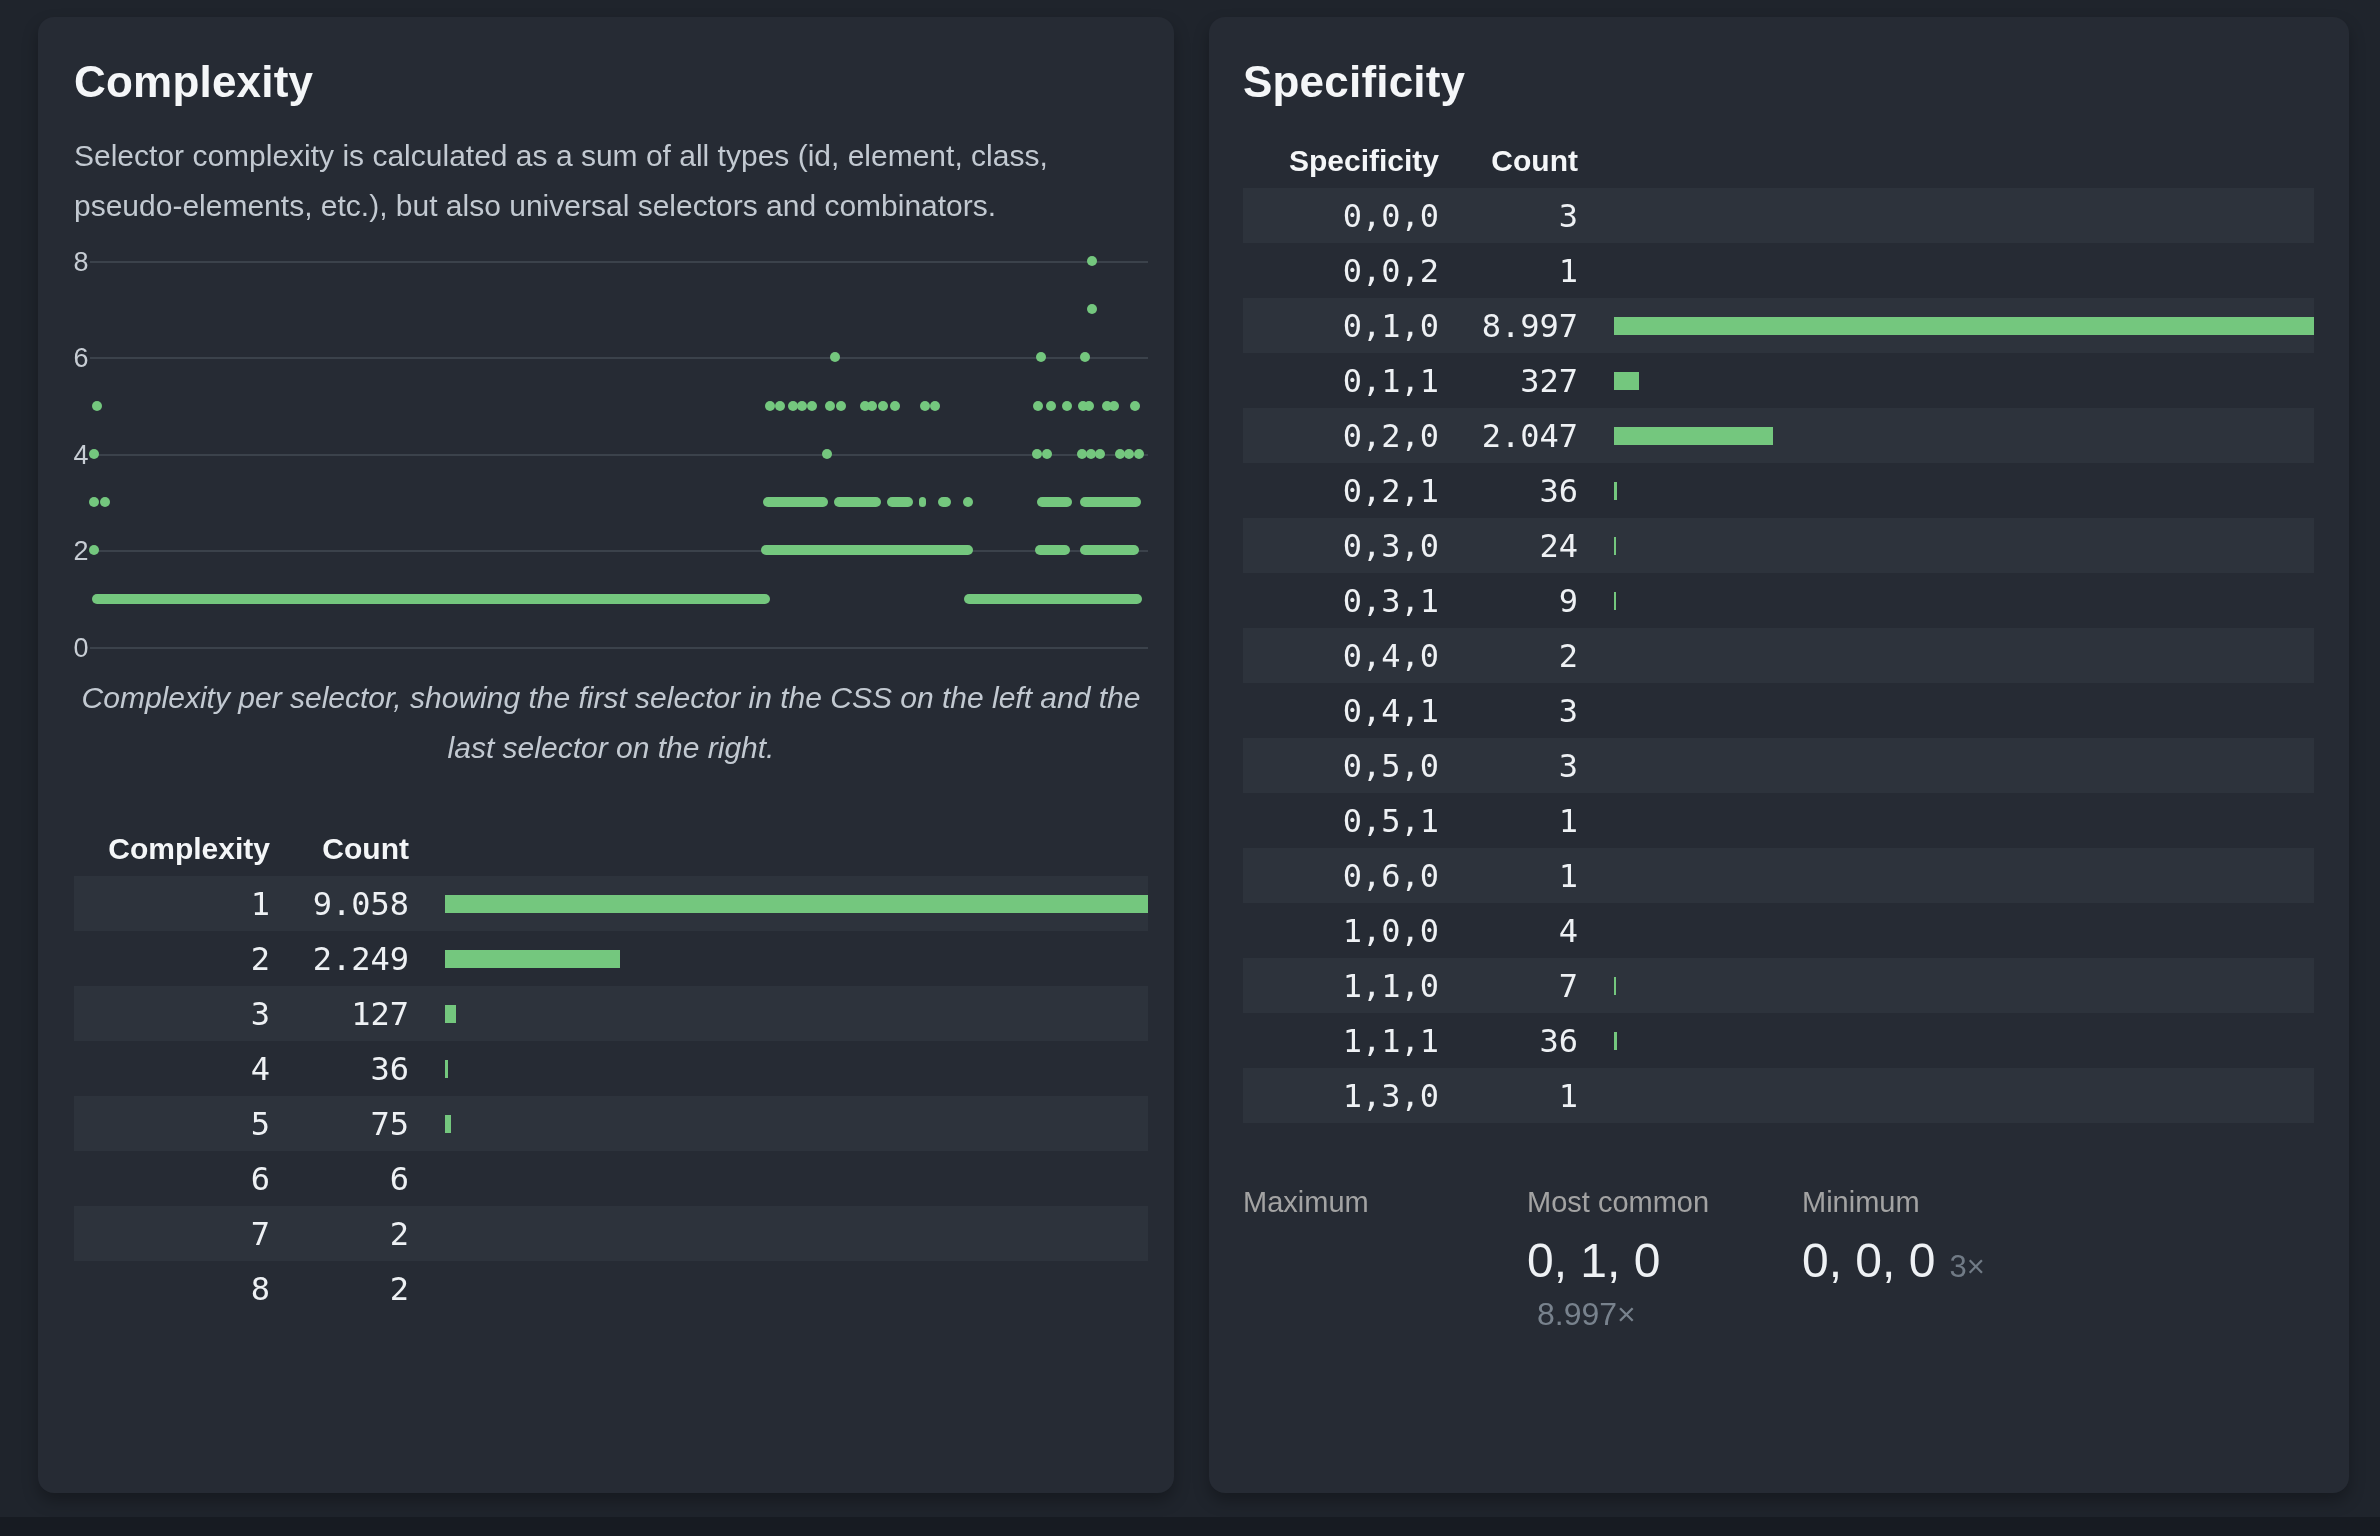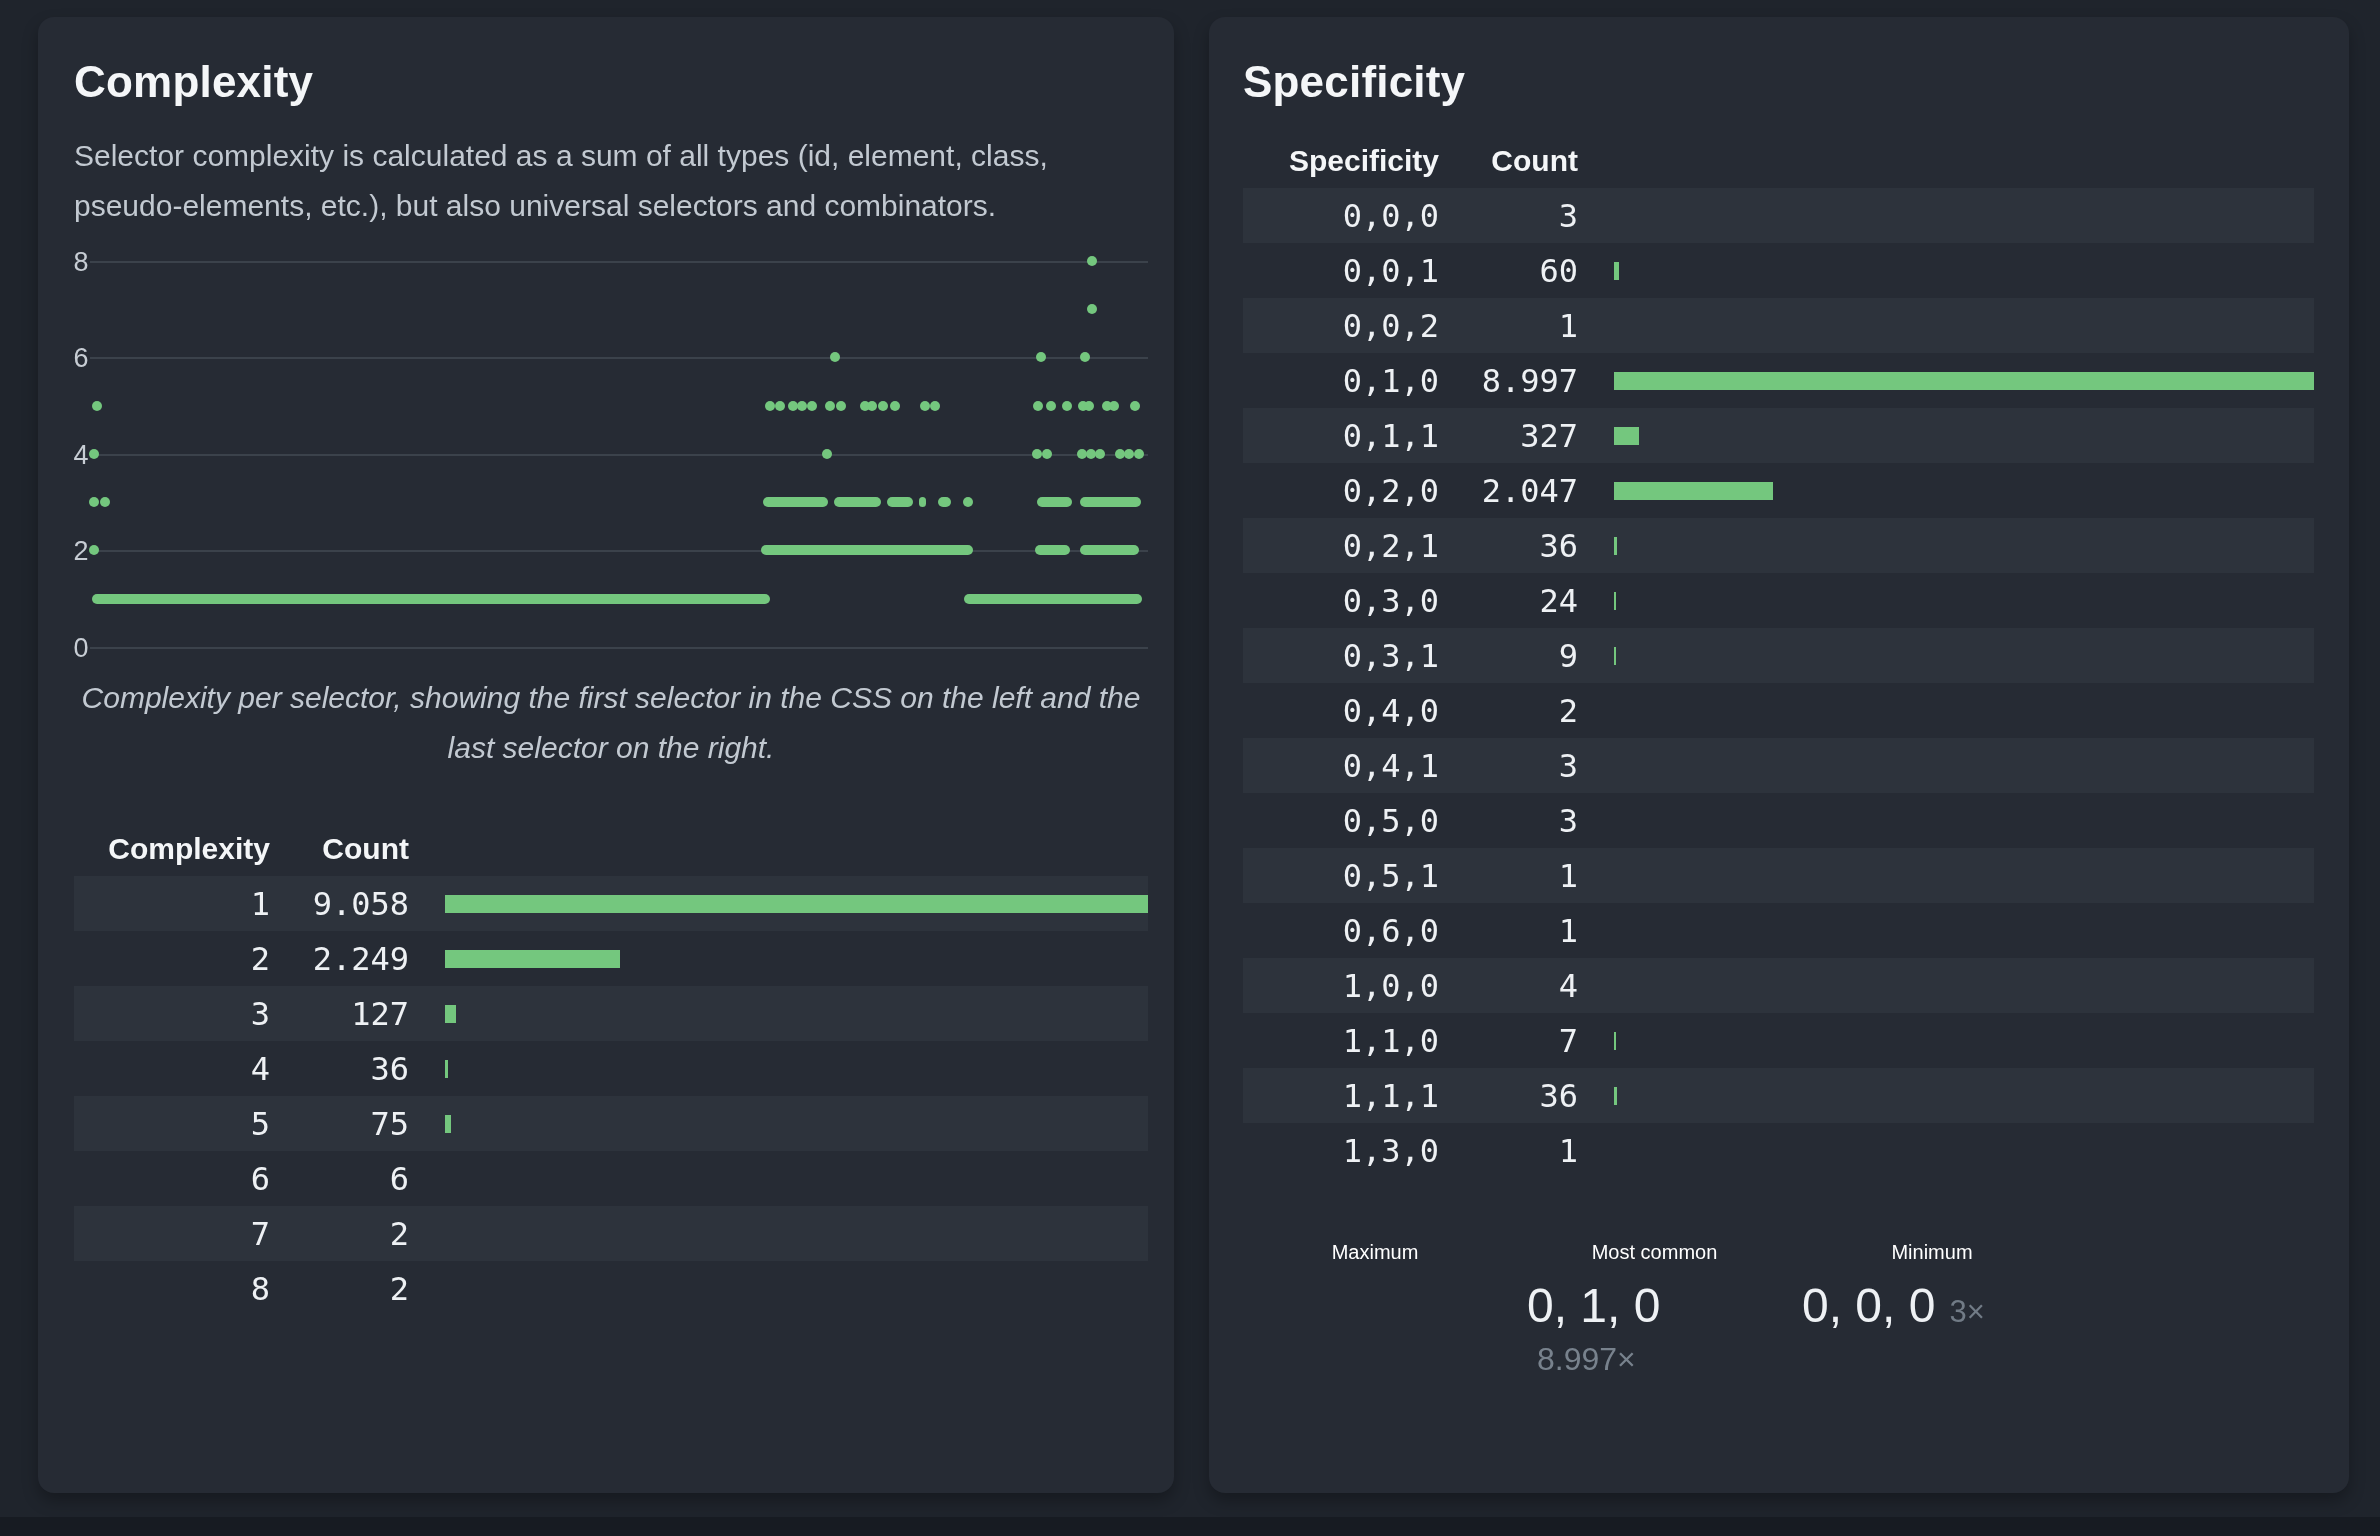--- a/index.html
+++ b/index.html
@@ -97,21 +97,21 @@
   .cell-r { text-align:right; padding-right:2px; }
   .bar-cell { padding-left:34px; height:100%; display:flex; align-items:center; }
   .count-bar { height:18px; background:#74c77e; }
 
   
   .stats {
     margin-top:63px;
     display:grid;
     grid-template-columns:284px 275px 280px 1fr;
   }
-  .stat-label { color:#ffffff; font-size:20px;text-align:center; }
+  .stat-label { color:#a3a3a3; font-size:29px; }
   .stat-value-line { margin-top:16px; color:#eef1f4; font-size:48px; line-height:51px; }
   .stat-mult { color:#717b86; font-size:31px; margin-left:14px; }
   .stat-sub { margin-top:10px; color:#78828d; font-size:32px; padding-left:10px; }
   .stat-col { padding-right:20px; }
 
   .bottom-strip {
     position:absolute;
     left:0; bottom:0;
     width:100%; height:20px;
     background:#171b22;
@@ -261,27 +261,20 @@
       <div class="cell-r">Specificity</div>
       <div class="cell-r">Count</div>
       <div></div>
     </div>
   <div class="t-row">
         <div class="cell-r">0,0,0</div>
         <div class="cell-r">3</div>
         <div class="bar-cell"></div>
       </div>
       <div class="t-row">
-        <div class="cell-r">0,0,1</div>
-        <div class="cell-r">60</div>
-        <div class="bar-cell">
-          <div class="count-bar" style="width: 0.666889%;"></div>
-        </div>
-      </div>
-      <div class="t-row">
         <div class="cell-r">0,0,2</div>
         <div class="cell-r">1</div>
         <div class="bar-cell"></div>
       </div>
       <div class="t-row">
         <div class="cell-r">0,1,0</div>
         <div class="cell-r">8.997</div>
         <div class="bar-cell">
           <div class="count-bar" style="width: 100%;"></div>
         </div>

